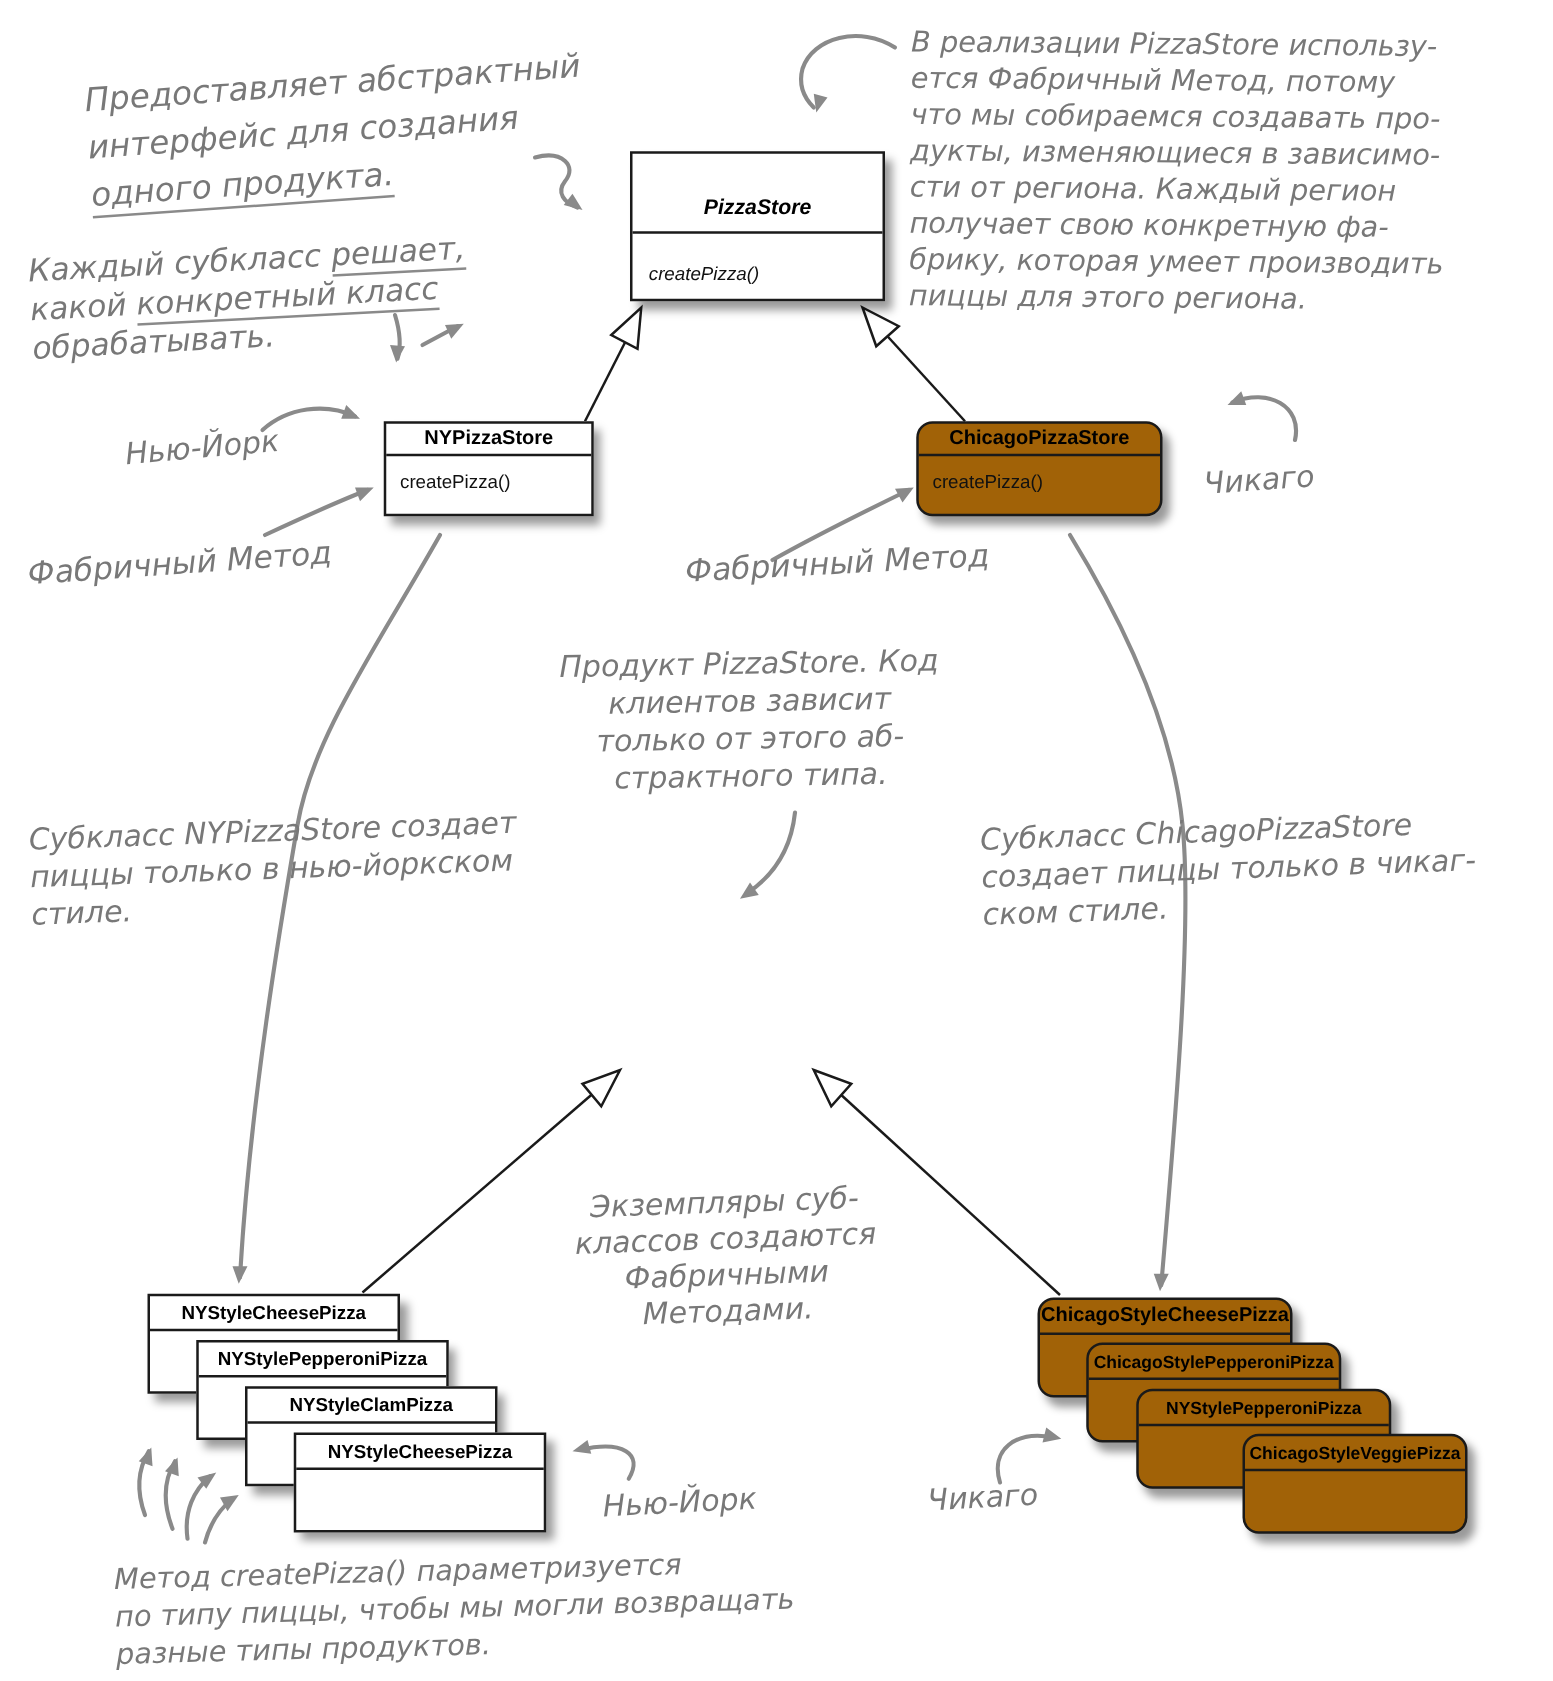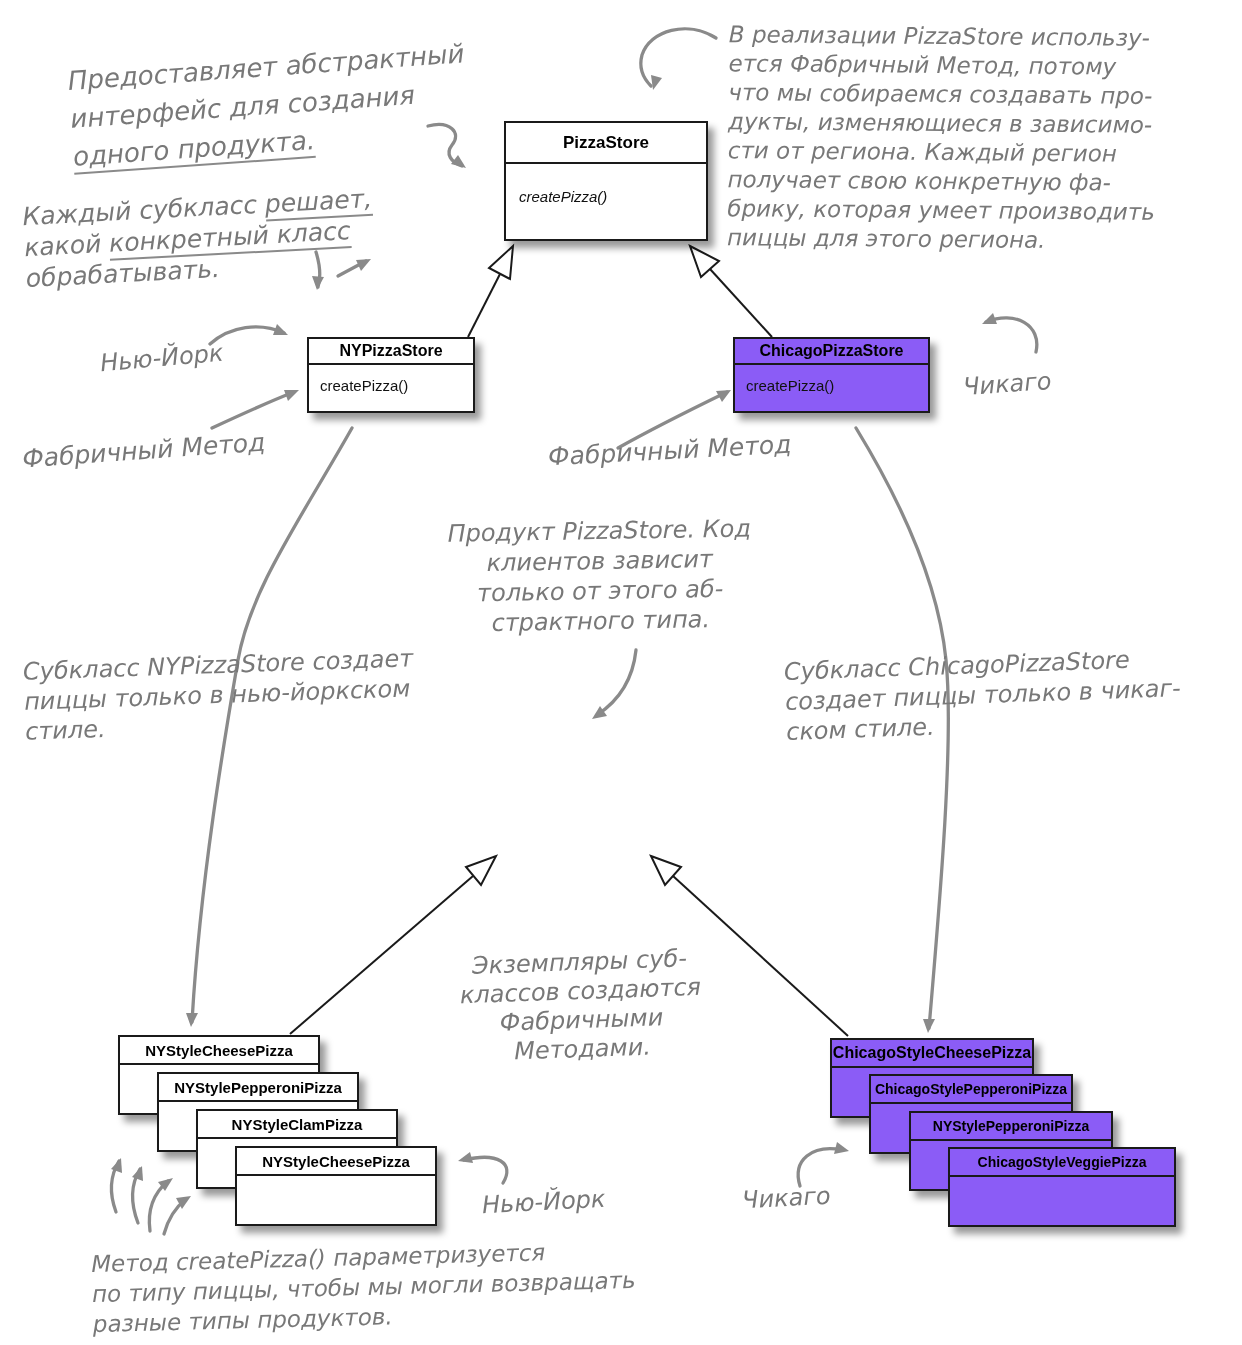--- a/index.html
+++ b/index.html
@@ -4,24 +4,24 @@
 <style>
   html,body{margin:0;padding:0;background:#ffffff;}
   .canvas{position:relative;width:1242px;height:1345px;background:#ffffff;overflow:hidden;
           font-family:"Liberation Sans","DejaVu Sans",sans-serif;}
   .layer{position:absolute;left:0;top:0;width:1242px;height:1345px;}
   svg.layer{z-index:1;}
 
   
   .uml-box{position:absolute;background:#ffffff;border:2px solid #1a1a1a;
            box-shadow:6px 7px 7px rgba(0,0,0,0.40);z-index:2;box-sizing:border-box;}
-  .uml-box.gray{background:#8b5cf6;}
+  .uml-box.gray{background:#a16207;border-radius:13px;}
   .uml-title{font-weight:bold;text-align:center;border-bottom:2px solid #1a1a1a;
              display:flex;align-items:center;justify-content:center;white-space:nowrap;overflow:hidden;}
-  .abstract .uml-title{}
+  .abstract .uml-title{font-style:italic;margin-top:23px;}
   .uml-method{font-size:15px;color:#111;}
   .uml-method.it{font-style:italic;}
 
   
   .hand{position:absolute;font-family:"DejaVu Sans","Liberation Sans",sans-serif;font-style:italic;
         color:#787878;z-index:3;white-space:nowrap;}
   .hand .u{border-bottom:2px solid #8a8a8a;padding-bottom:1px;}
   .hand.center{text-align:center;}
 </style>
 </head>
@@ -120,21 +120,21 @@
 
   <div class="uml-box gray" style="left:830px;top:1038px;width:204px;height:80px">
     <div class="uml-title" style="height:26px;font-size:16px">ChicagoStyleCheesePizza</div>
   </div>
   <div class="uml-box gray" style="left:869px;top:1074px;width:204px;height:80px">
     <div class="uml-title" style="height:26px;font-size:14px">ChicagoStylePepperoniPizza</div>
   </div>
   <div class="uml-box gray" style="left:909px;top:1111px;width:204px;height:80px">
     <div class="uml-title" style="height:26px;font-size:14px">NYStylePepperoniPizza</div>
   </div>
-  <div class="uml-box gray" style="left:948px;top:1147px;width:228px;height:80px">
+  <div class="uml-box gray" style="left:994px;top:1147px;width:180px;height:80px">
     <div class="uml-title" style="height:26px;font-size:14px">ChicagoStyleVeggiePizza</div>
   </div>
 
   <div class="hand" style="left:70px;top:48px;font-size:26px;line-height:38px;transform:rotate(-4deg)">
     <div>Предоставляет абстрактный</div>
     <div>интерфейс для создания</div>
     <div><span class="u">одного продукта.</span></div>
   </div>
 
   <div class="hand" style="left:24px;top:192px;font-size:25px;line-height:31px;transform:rotate(-3deg)">

